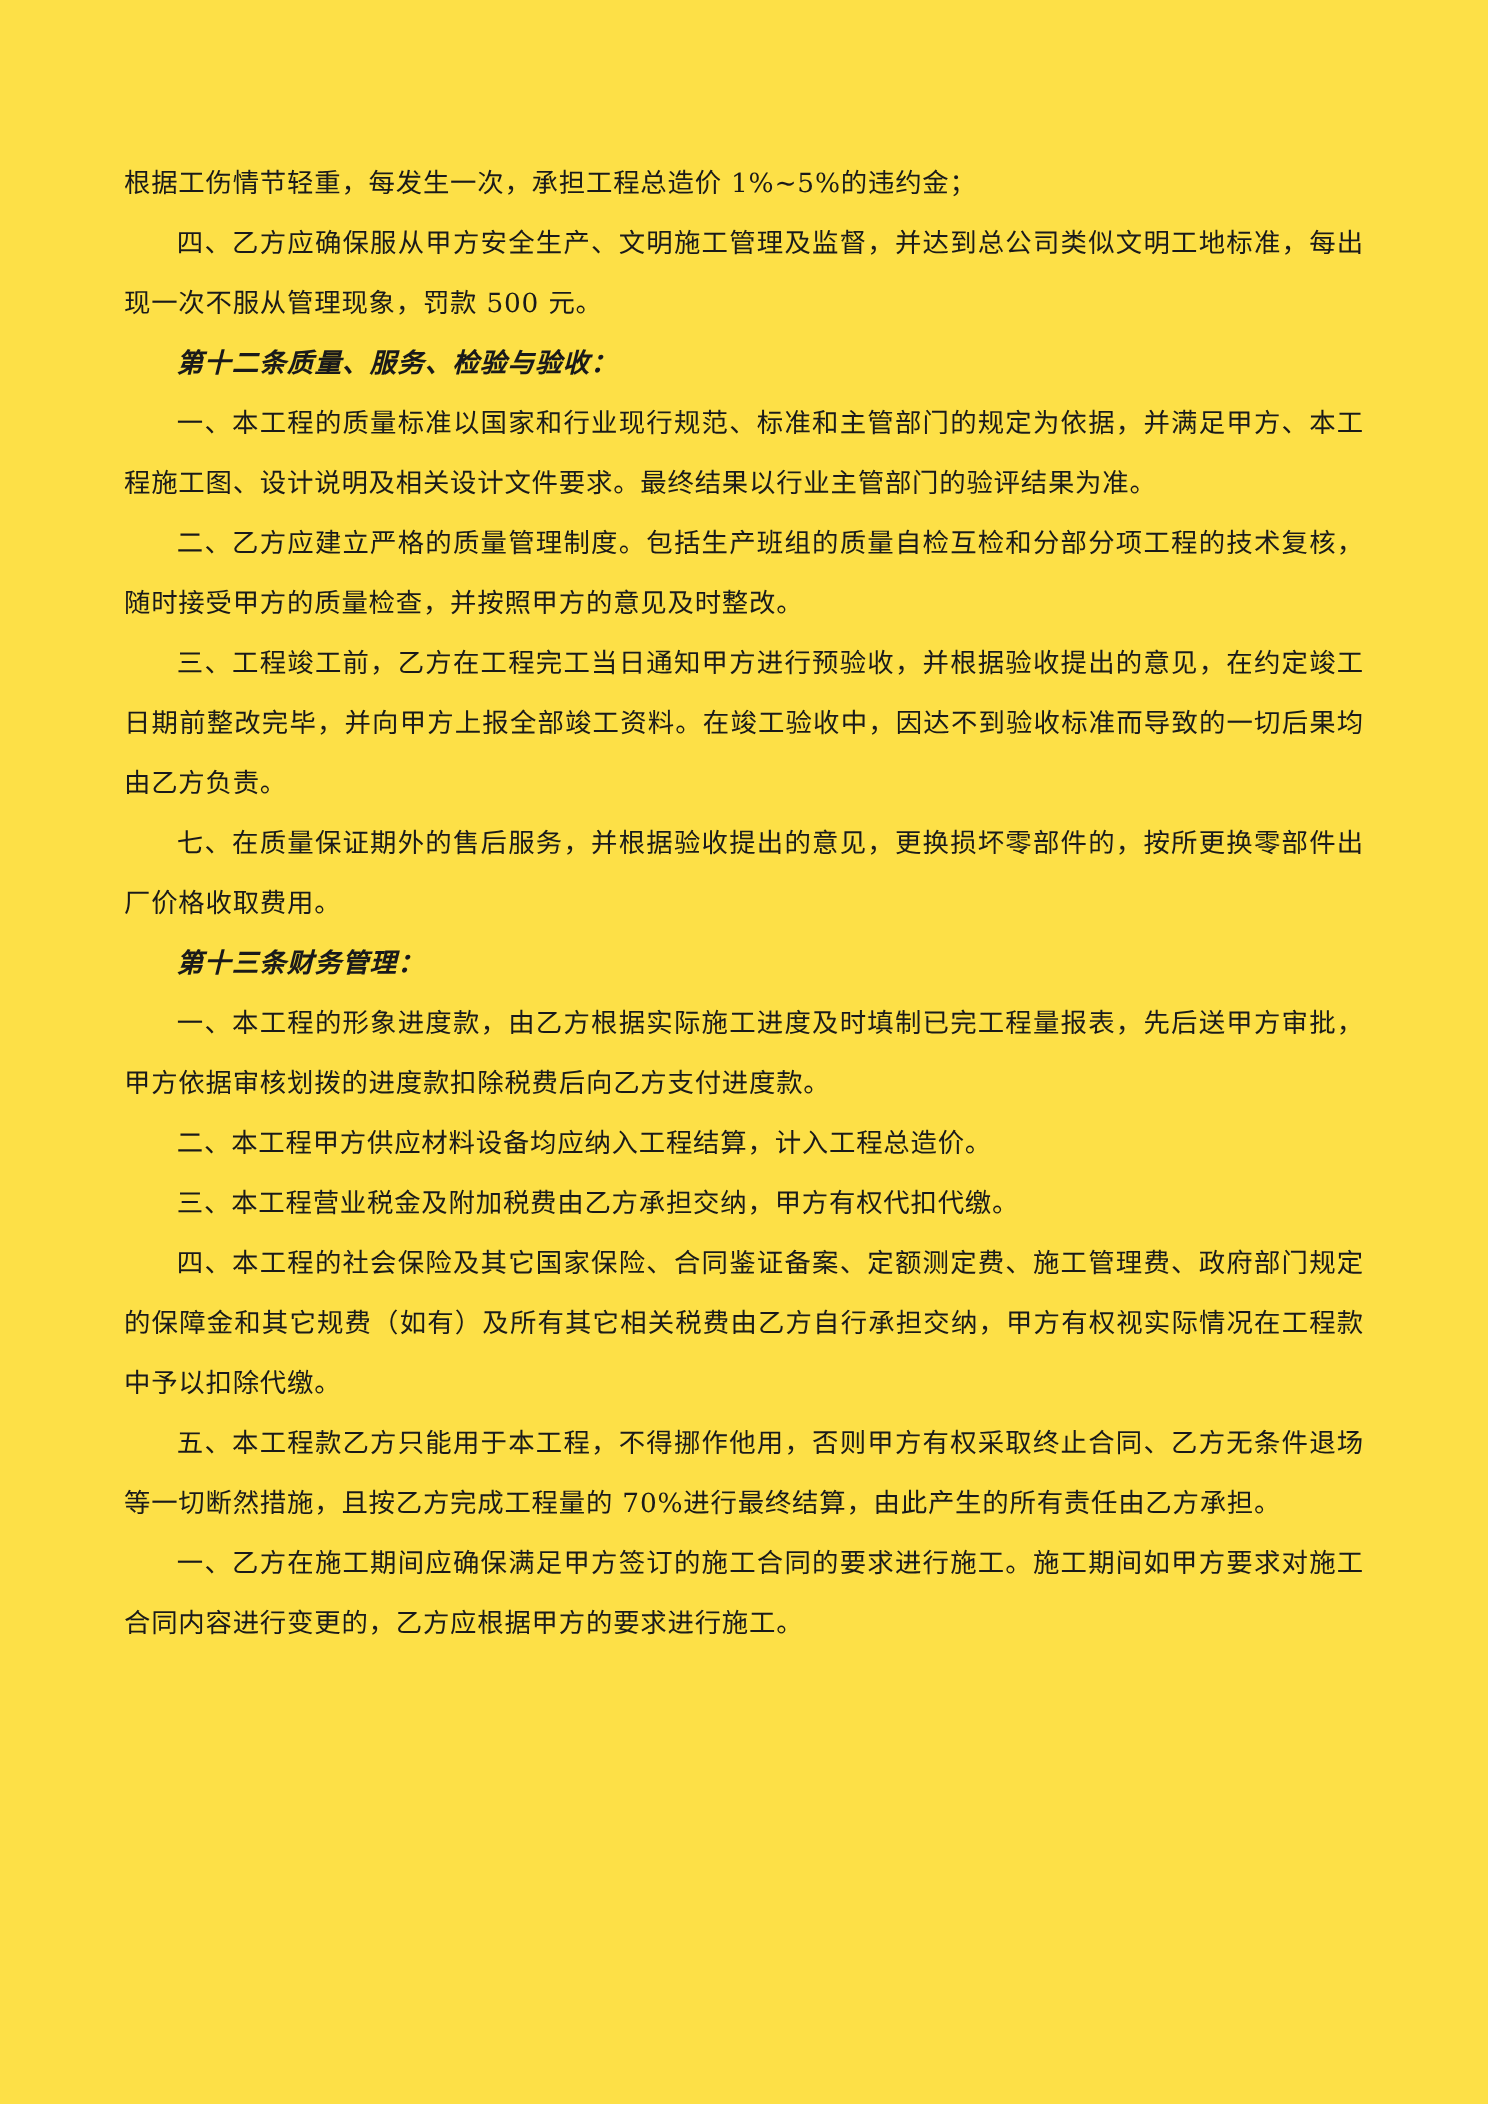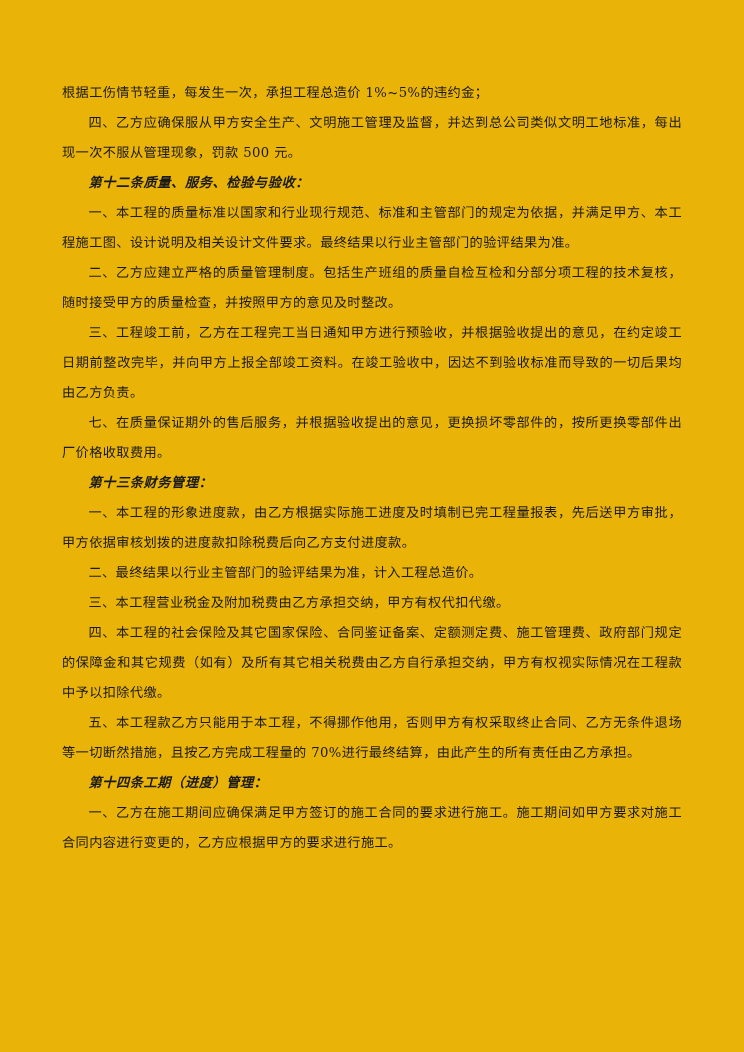--- a/index.html
+++ b/index.html
@@ -12,21 +12,21 @@
     height: 1052px;
     font-family: "DejaVu Serif", "Liberation Serif", serif;
     color: #1a1a1a;
   }
   .page {
     position: relative;
     width: 744px;
     height: 1052px;
     box-sizing: border-box;
     padding: 78px 62px 40px 62px;
-    background: #eab308;
+    background: #fde047;
   }
   .doc-body {
     font-size: 13.2px;
     line-height: 30px;
     letter-spacing: 0.4px;
     text-align: justify;
     text-justify: inter-ideograph;
   }
   p {
     margin: 0;
@@ -65,27 +65,26 @@
 
 
 
 
     <p class="para">七、在质量保证期外的售后服务，并根据验收提出的意见，更换损坏零部件的，按所更换零部件出厂价格收取费用。</p>
 
     <p class="heading">第十三条财务管理：</p>
 
     <p class="para">一、本工程的形象进度款，由乙方根据实际施工进度及时填制已完工程量报表，先后送甲方审批，甲方依据审核划拨的进度款扣除税费后向乙方支付进度款。</p>
 
-    <p class="para">二、最终结果以行业主管部门的验评结果为准，计入工程总造价。</p>
+    <p class="para">二、本工程甲方供应材料设备均应纳入工程结算，计入工程总造价。</p>
 
     <p class="para">三、本工程营业税金及附加税费由乙方承担交纳，甲方有权代扣代缴。</p>
 
     <p class="para">四、本工程的社会保险及其它国家保险、合同鉴证备案、定额测定费、施工管理费、政府部门规定的保障金和其它规费（如有）及所有其它相关税费由乙方自行承担交纳，甲方有权视实际情况在工程款中予以扣除代缴。</p>
 
     <p class="para">五、本工程款乙方只能用于本工程，不得挪作他用，否则甲方有权采取终止合同、乙方无条件退场等一切断然措施，且按乙方完成工程量的 70%进行最终结算，由此产生的所有责任由乙方承担。</p>
 
-    <p class="heading">第十四条工期（进度）管理：</p>
 
     <p class="para">一、乙方在施工期间应确保满足甲方签订的施工合同的要求进行施工。施工期间如甲方要求对施工合同内容进行变更的，乙方应根据甲方的要求进行施工。</p>
 
 
   </div>
 </div>
 
 </body></html>

